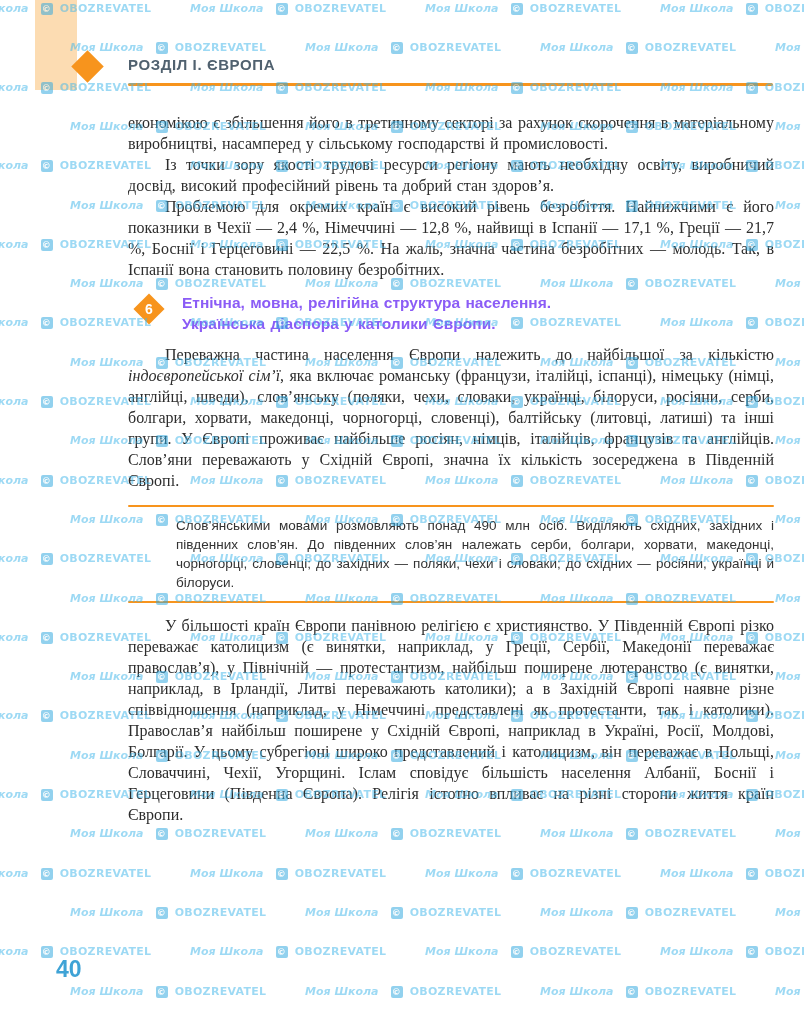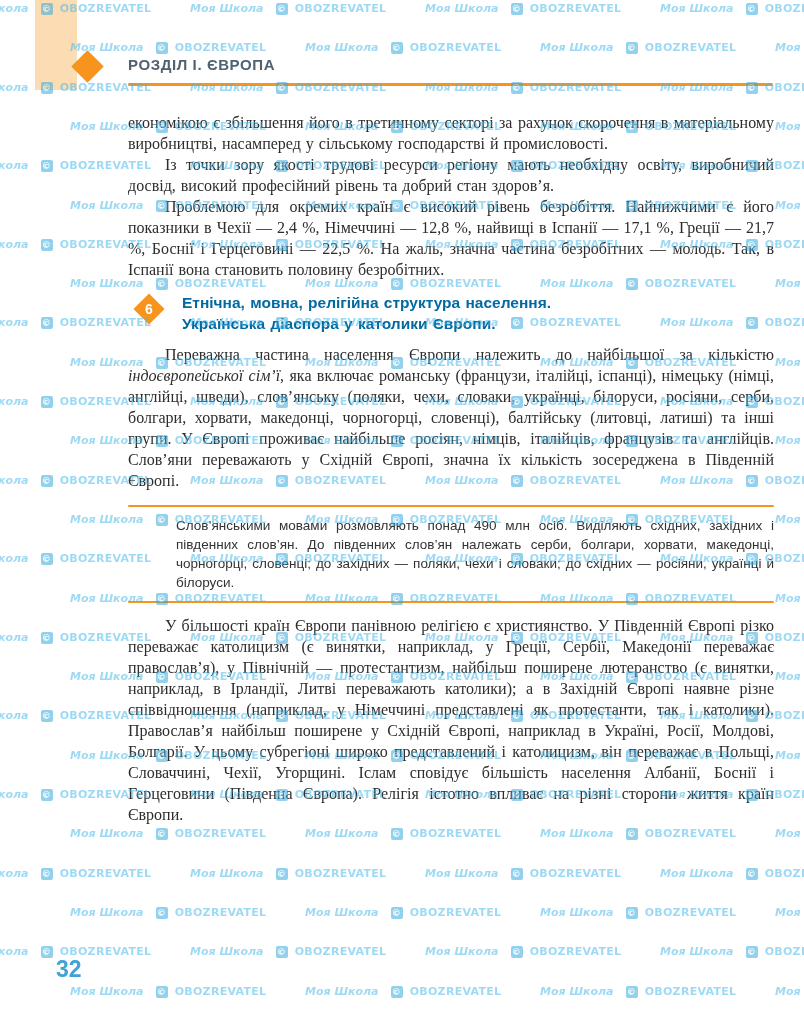--- a/index.html
+++ b/index.html
@@ -33,21 +33,21 @@
     position:relative; flex:0 0 auto; width:22px; height:22px;
     background:#f7941d; transform:rotate(45deg); margin:6px 10px 0 10px;
   }
   .section-num {
     position:absolute; inset:0; transform:rotate(-45deg);
     display:flex; align-items:center; justify-content:center;
     color:#ffffff; font-family:"Liberation Sans", sans-serif; font-weight:bold; font-size:14px;
   }
   .section-title {
     margin-left:12px; font-family:"Liberation Sans", sans-serif; font-weight:bold;
-    color:#0369a1; font-size:15.5px; line-height:21px;
+    color:#8b5cf6; font-size:15.5px; line-height:21px;
   }
   
   .inset { margin:14px 0 12px; }
   .inset-rule { height:2px; background:#f7941d; border-radius:1px; }
   .inset-text {
     margin:9px 0 9px 48px;
     font-family:"Liberation Sans", sans-serif; font-size:13.5px; line-height:19px;
     color:#333333; text-align:justify;
   }
   
@@ -210,15 +210,15 @@
       <div class="inset-rule"></div>
       <p class="inset-text">Слов’янськими мовами розмовляють понад 490 млн осіб. Виділяють східних, західних і південних слов’ян. До південних слов’ян належать серби, болгари, хорвати, македонці, чорногорці, словенці; до західних — поляки, чехи і словаки; до східних — росіяни, українці й білоруси.</p>
       <div class="inset-rule"></div>
     </div>
 
     <p class="para">У більшості країн Європи панівною релігією є християнство. У Південній Європі різко переважає католицизм (є винятки, наприклад, у Греції, Сербії, Македонії переважає православ’я), у Північній — протестантизм, найбільш поширене лютеранство (є винятки, наприклад, в Ірландії, Литві переважають католики); а в Західній Європі наявне різне співвідношення (наприклад, у Німеччині представлені як протестанти, так і католики). Православ’я найбільш поширене у Східній Європі, наприклад в Україні, Росії, Молдові, Болгарії. У цьому субрегіоні широко представлений і католицизм, він переважає в Польщі, Словаччині, Чехії, Угорщині. Іслам сповідує більшість населення Албанії, Боснії і Герцеговини (Південна Європа). Релігія істотно впливає на різні сторони життя країн Європи.</p>
 
 
   </div>
 
-  <div class="page-number">32</div>
+  <div class="page-number">40</div>
 
 </div>
 
 </body></html>

